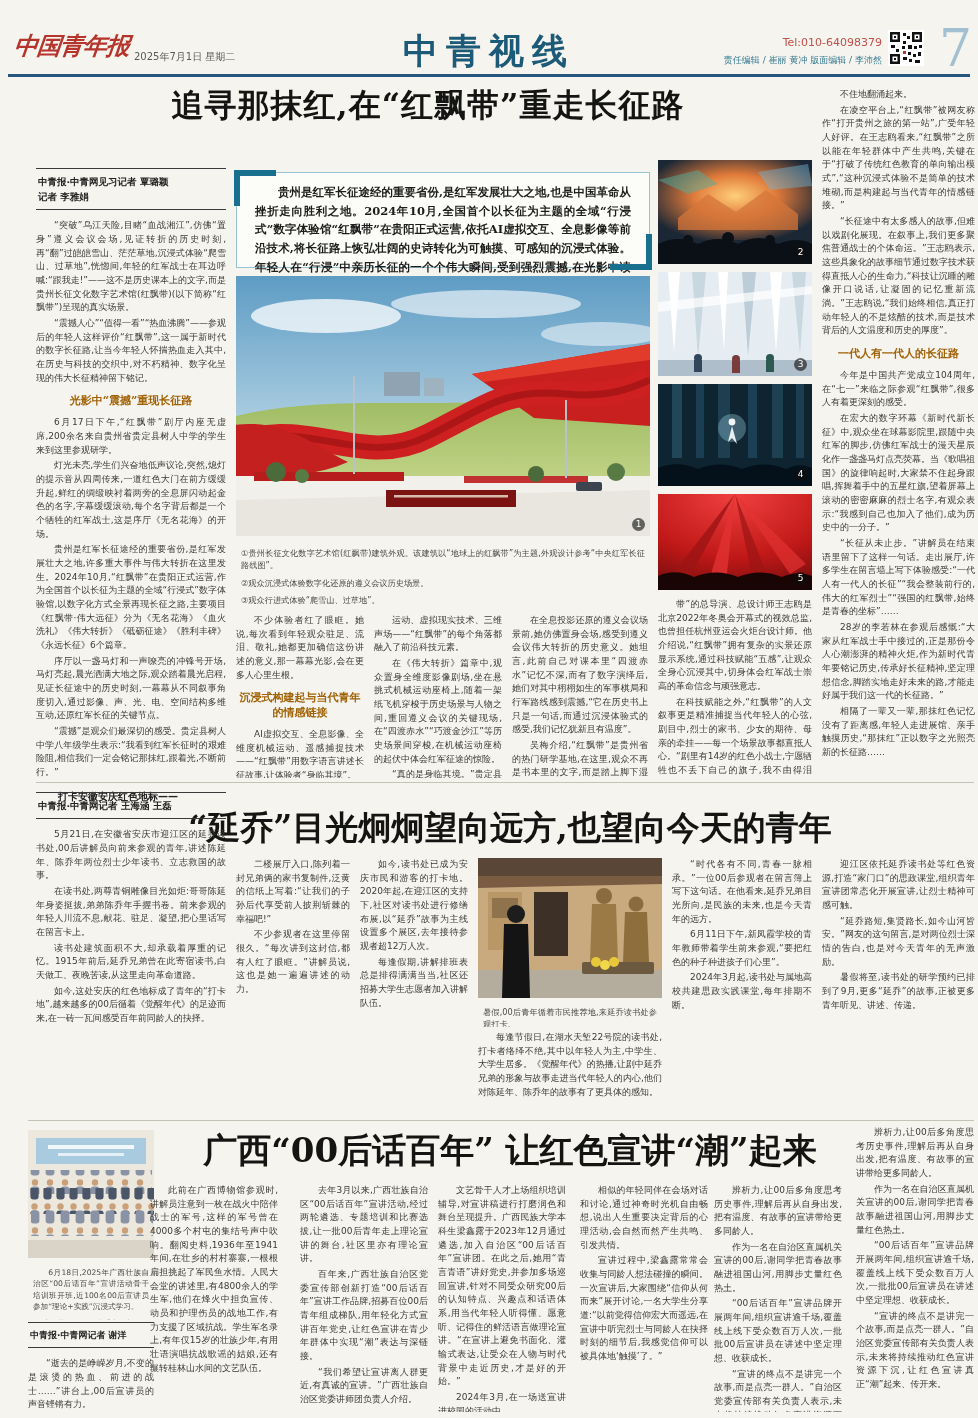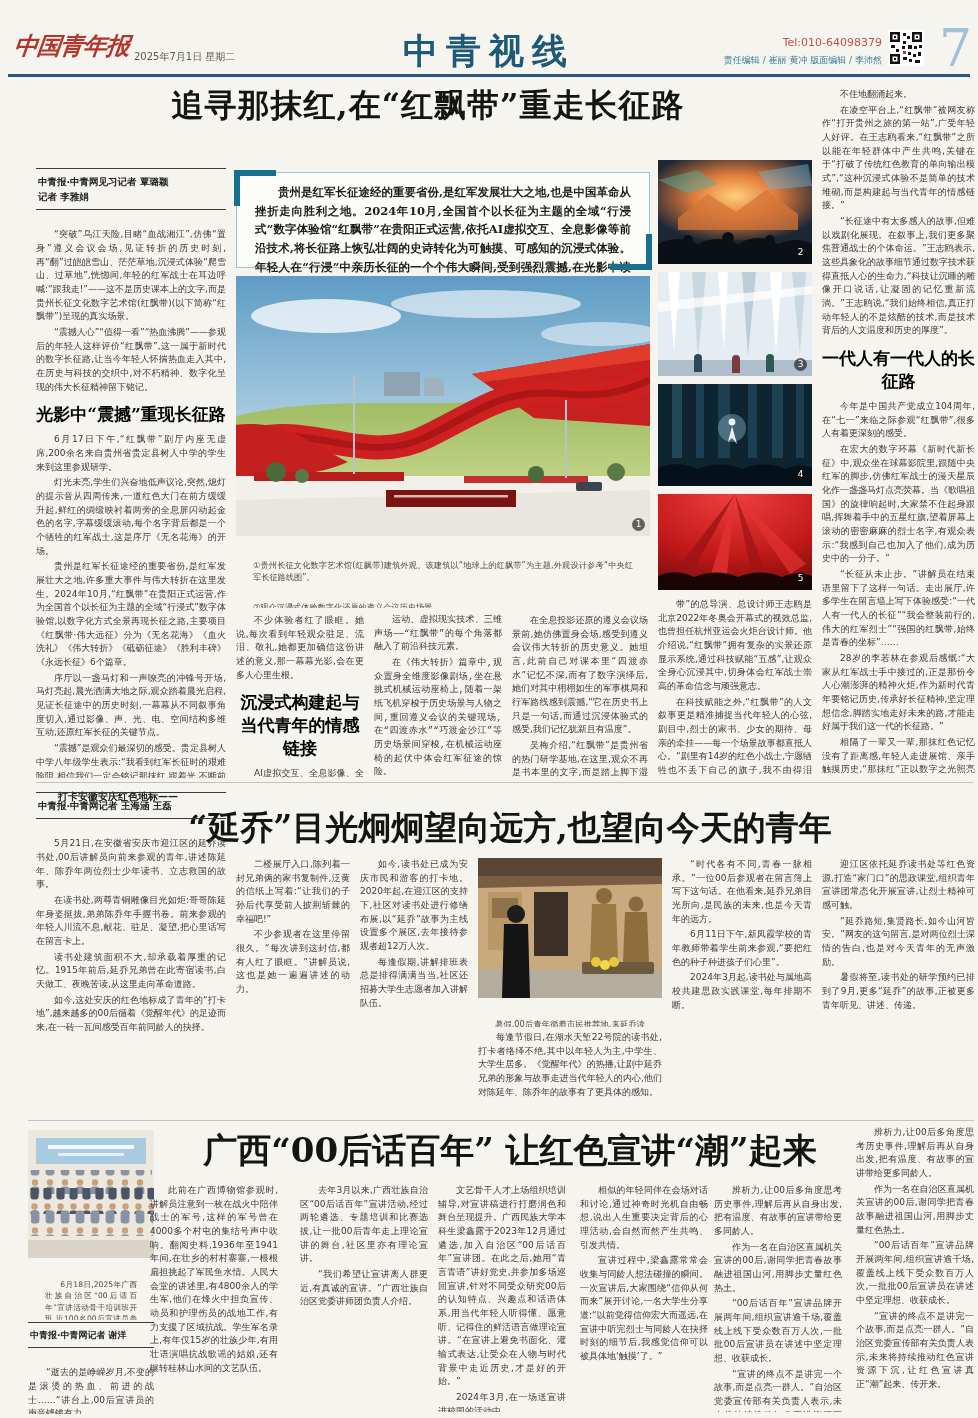--- a/index.html
+++ b/index.html
@@ -15,22 +15,22 @@
   .editors{position:absolute;right:96px;top:54px;font-size:9px;color:#357b92;text-align:right;}
   .qr{position:absolute;right:54px;top:30px;width:36px;height:36px;background:#fff;}
   .pageno{position:absolute;right:6px;top:18px;font-family:"DejaVu Serif","Liberation Serif",serif;
           font-size:52px;color:#a3c0d2;font-weight:400;}
   .rule-top{position:absolute;left:8px;right:8px;top:74px;height:3px;background:#27567f;}
   .hr{position:absolute;height:1px;background:#c6c2b8;}
   
   .col{position:absolute;font-size:9px;line-height:1.52;overflow:hidden;text-align:justify;color:#3a3a38;}
   .para{margin:0 0 2px 0;text-indent:2em;}
   .byline{border-top:1.5px solid #3a3a3a;border-bottom:1.5px solid #3a3a3a;padding:5px 2px;
-          font-size:9.5px;font-weight:bold;color:#222;margin-bottom:18px;line-height:1.6;}
-  .subhead{font-weight:bold;font-size:17px;text-align:center;margin:9px 0 7px 0;color:#000000;
+          font-size:9.5px;font-weight:bold;color:#222;margin-bottom:9px;line-height:1.6;}
+  .subhead{font-weight:bold;font-size:11px;text-align:center;margin:9px 0 7px 0;color:#a16207;
            font-family:"DejaVu Serif","Liberation Serif",serif;line-height:1.35;}
   .headline{position:absolute;font-family:"DejaVu Serif","Liberation Serif",serif;font-weight:900;color:#141412;text-align:center;}
   .h-a1{left:38px;top:84px;width:780px;font-size:32px;letter-spacing:1px;}
   .kicker{position:absolute;left:58px;top:790px;font-size:10px;font-weight:bold;color:#222;}
   .h-a2{left:80px;top:806px;width:860px;font-size:33px;}
   .h-a3{left:160px;top:1128px;width:700px;font-size:34px;}
   
   .lead{position:absolute;left:236px;top:172px;width:414px;height:96px;border:1px solid #98c5d4;background:#fcfcf9;
         box-sizing:border-box;padding:10px 18px;}
   .lead:before{content:"";position:absolute;left:-3px;top:-3px;width:36px;height:30px;
@@ -38,21 +38,21 @@
   .lead:after{content:"";position:absolute;right:-3px;bottom:-3px;width:36px;height:30px;
         border-right:6px solid #19708e;border-bottom:6px solid #19708e;}
   .lead p{margin:0;font-family:"DejaVu Serif","Liberation Serif",serif;font-weight:bold;font-size:11.5px;
         line-height:1.62;color:#1d1d1b;text-indent:2em;text-align:justify;}
   
   .ph{position:absolute;overflow:hidden;background:#ddd;}
   .ph svg{display:block;width:100%;height:100%;}
   .badge{position:absolute;right:5px;bottom:5px;width:13px;height:13px;border-radius:50%;
          background:rgba(15,15,15,.62);color:#fff;font-size:9px;line-height:13px;text-align:center;}
   .caption{position:absolute;font-size:8.2px;line-height:1.5;color:#4c4b45;overflow:hidden;text-align:justify;}
-  .caption p{margin:17px;}
+  .caption p{margin:5px;}
   .credit{text-align:right;color:#4c4b45;}
 </style>
 </head>
 <body>
 
 <div class="page">
 
   <div class="masthead">中国青年报</div>
   <div class="date">2025年7月1日 星期二</div>
   <div class="section-title">中青视线</div>
@@ -171,21 +171,21 @@
 
   <div class="col" style="left:236px;top:614px;width:128px;height:164px;">
     <div>
         <p class="para">不少体验者红了眼眶。她说,每次看到年轻观众驻足、流泪、敬礼,她都更加确信这份讲述的意义,那一幕幕光影,会在更多人心里生根。</p>
       </div>
     <div class="subhead">沉浸式构建起与当代青年的情感链接</div>
     <div>
         <p class="para">AI虚拟交互、全息影像、全维度机械运动、遥感捕捉技术——“红飘带”用数字语言讲述长征故事,让体验者“身临其境”。</p>
       </div>
   </div>
-  <div class="col" style="left:374px;top:614px;width:128px;height:164px;font-family:Liberation Mono, monospace;">
+  <div class="col" style="left:374px;top:614px;width:128px;height:164px;">
     <div>
         <p class="para">运动、虚拟现实技术、三维声场——“红飘带”的每个角落都融入了前沿科技元素。</p>
         <p class="para">在《伟大转折》篇章中,观众置身全维度影像剧场,坐在悬挑式机械运动座椅上,随着一架纸飞机穿梭于历史场景与人物之间,重回遵义会议的关键现场,在“四渡赤水”“巧渡金沙江”等历史场景间穿梭,在机械运动座椅的起伏中体会红军征途的惊险。</p>
         <p class="para">“真的是身临其境。”贵定县树人中学历史教师张老师感慨,“科技把历史事件还原得逼真震撼,比课本更直观,让学生易于理解。”</p>
       </div>
   </div>
   <div class="col" style="left:512px;top:614px;width:136px;height:164px;">
     <div>
         <p class="para">在全息投影还原的遵义会议场景前,她仿佛置身会场,感受到遵义会议伟大转折的历史意义。她坦言,此前自己对课本里“四渡赤水”记忆不深,而有了数字演绎后,她们对其中栩栩如生的军事棋局和行军路线感到震撼,“它在历史书上只是一句话,而通过沉浸体验式的感受,我们记忆犹新且有温度”。</p>
         <p class="para">吴梅介绍,“红飘带”是贵州省的热门研学基地,在这里,观众不再是书本里的文字,而是踏上脚下湿润的土地、耳边呼啸的风雪,观众的身体、头脑和心脏都在沉浸式场景中“在场”“上课”。</p>
@@ -407,20 +407,21 @@
   </div>
 
   <div class="col" style="left:150px;top:1184px;width:128px;height:228px;">
     <div>
         <p class="para">此前在广西博物馆参观时,讲解员注意到一枚在战火中陪伴战士的军号,这样的军号曾在4000多个村屯的集结号声中吹响。翻阅史料,1936年至1941年间,在壮乡的村村寨寨,一根根扁担挑起了军民鱼水情。人民大会堂的讲述里,有4800余人的学生军,他们在烽火中担负宣传、动员和护理伤员的战地工作,有力支援了区域抗战。学生军名录上,有年仅15岁的壮族少年,有用壮语演唱抗战歌谣的姑娘,还有辗转桂林山水间的文艺队伍。</p>
       </div>
   </div>
   <div class="col" style="left:300px;top:1184px;width:128px;height:228px;">
     <div>
         <p class="para">去年3月以来,广西壮族自治区“00后话百年”宣讲活动,经过两轮遴选、专题培训和比赛选拔,让一批00后青年走上理论宣讲的舞台,社区里亦有理论宣讲。</p>
+        <p class="para">百年来,广西壮族自治区党委宣传部创新打造“00后话百年”宣讲工作品牌,招募百位00后青年组成梯队,用年轻化方式宣讲百年党史,让红色宣讲在青少年群体中实现“潮”表达与深链接。</p>
         <p class="para">“我们希望让宣讲离人群更近,有真诚的宣讲。”广西壮族自治区党委讲师团负责人介绍。</p>
       </div>
   </div>
   <div class="col" style="left:438px;top:1184px;width:128px;height:228px;">
     <div>
         <p class="para">文艺骨干人才上场组织培训辅导,对宣讲稿进行打磨润色和舞台呈现提升。广西民族大学本科生梁鑫露于2023年12月通过遴选,加入自治区“00后话百年”宣讲团。在此之后,她用“青言青语”讲好党史,并参加多场巡回宣讲,针对不同受众研究00后的认知特点、兴趣点和话语体系,用当代年轻人听得懂、愿意听、记得住的鲜活语言做理论宣讲。“在宣讲上避免书面化、灌输式表达,让受众在人物与时代背景中走近历史,才是好的开始。”</p>
         <p class="para">2024年3月,在一场送宣讲进校园的活动中,</p>
       </div>
   </div>
   <div class="col" style="left:580px;top:1184px;width:128px;height:228px;">

